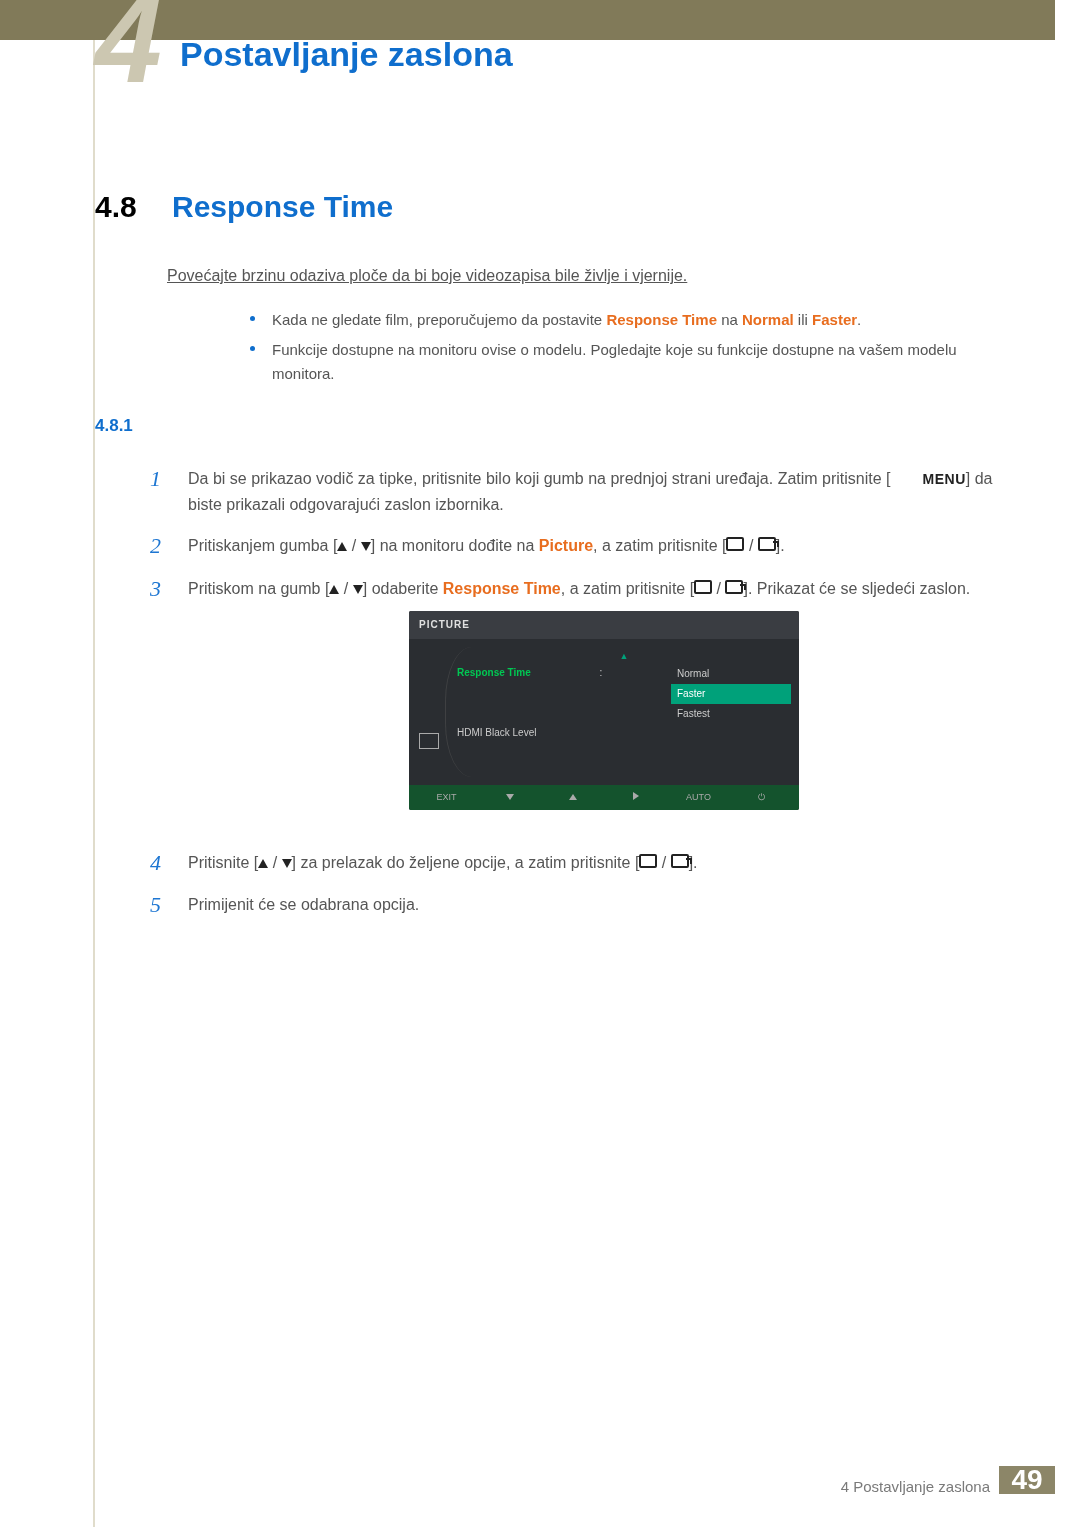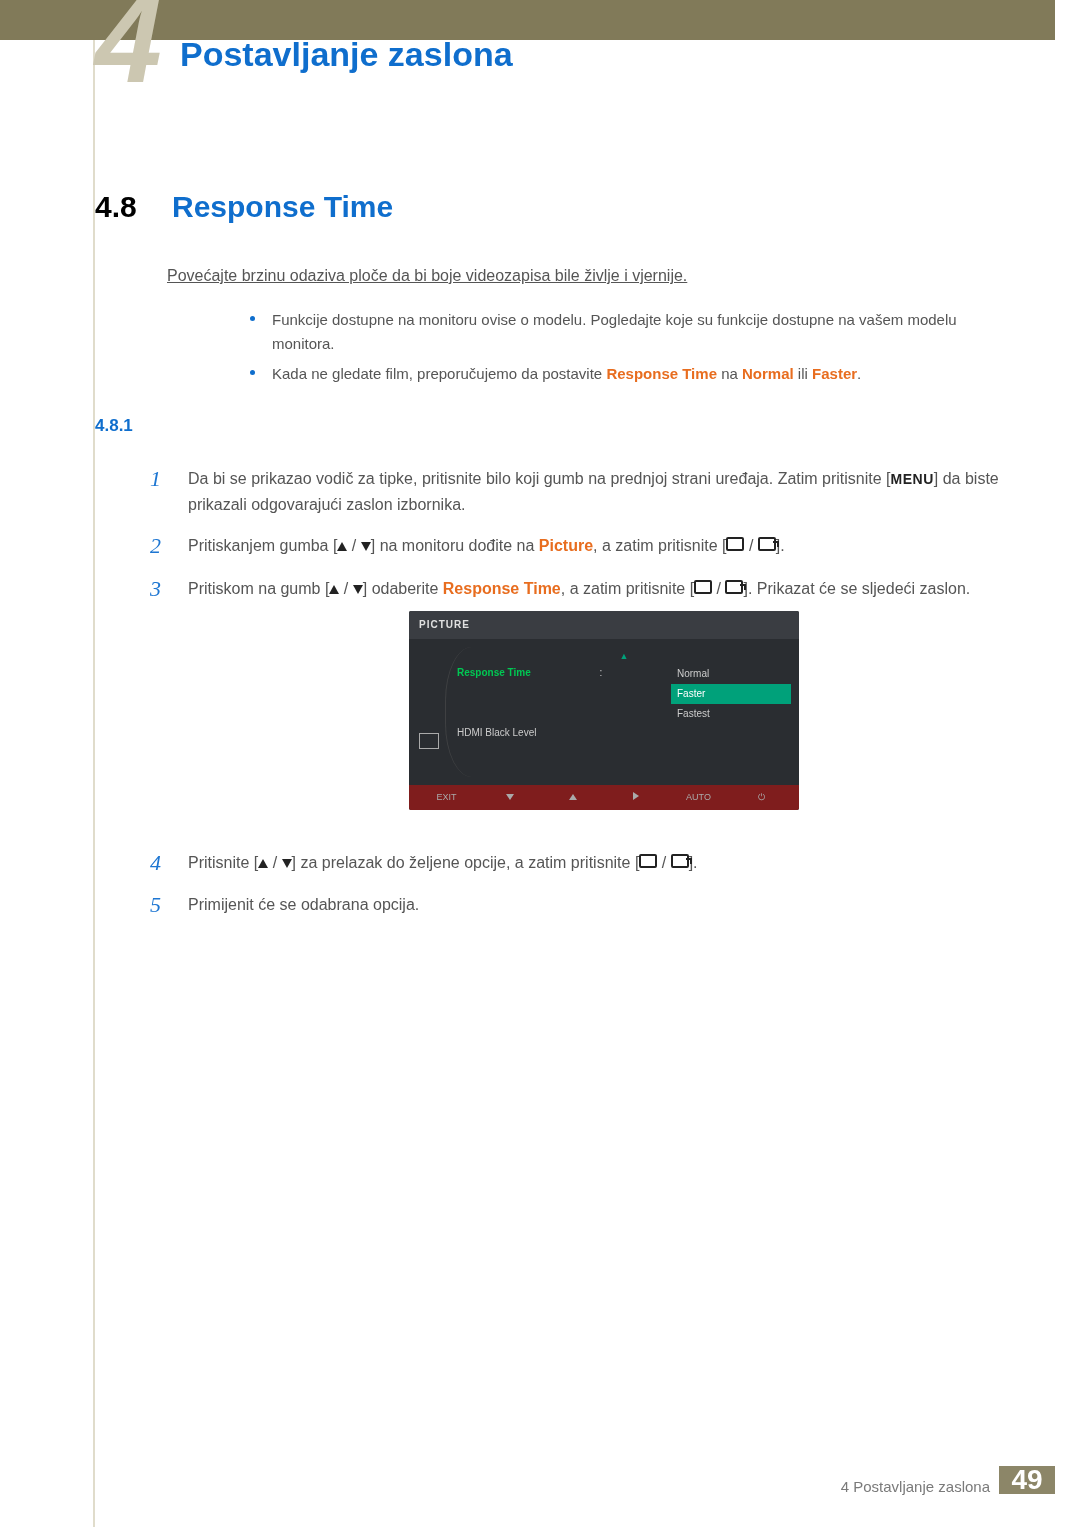--- a/index.html
+++ b/index.html
@@ -17,21 +17,21 @@
   .notes li{font-size:15px;color:#555;line-height:1.6;margin-bottom:6px;list-style:none;position:relative;padding-left:22px;}
   .notes li::before{content:"";position:absolute;left:0;top:8px;width:5px;height:5px;background:#0f6ecd;border-radius:50%;}
   .h3row{display:flex;gap:18px;margin:4px 0 30px 0;}
   .h3num{font-size:17px;font-weight:bold;color:#0f6ecd;min-width:55px;}
   .h3title{font-size:17px;font-weight:bold;color:#0f6ecd;letter-spacing:0.2px;}
   .steps{margin-left:55px;}
   .step{display:flex;gap:20px;margin-bottom:16px;}
   .stepnum{font-size:22px;font-style:italic;color:#1d76d2;min-width:18px;line-height:1.2;font-family:Georgia,serif;}
   .steptext{font-size:16px;color:#555;line-height:1.6;flex:1;}
   .orange{color:#e86d1f;font-weight:bold;}
-  .menu-tag{font-weight:bold;color:#222;letter-spacing:0.5px;font-size:14px;}
+  .menu-tag{font-weight:bold;color:#222;letter-spacing:0.5px;font-size:14px;margin-left:32px;}
   .tri-up{width:0;height:0;border-left:5px solid transparent;border-right:5px solid transparent;border-bottom:9px solid #222;display:inline-block;}
   .tri-down{width:0;height:0;border-left:5px solid transparent;border-right:5px solid transparent;border-top:9px solid #222;display:inline-block;}
   .updn{white-space:nowrap;}
   .sq{display:inline-block;width:14px;height:10px;border:2px solid #222;border-radius:2px;}
   .sq2{display:inline-block;width:14px;height:10px;border:2px solid #222;border-radius:2px;position:relative;}
   .sq2::after{content:"";position:absolute;right:-5px;top:2px;width:4px;height:4px;border:2px solid #222;border-left:none;border-bottom:none;}
   .footer{position:absolute;left:0;right:0;bottom:17px;height:44px;}
   .foot-text{position:absolute;right:90px;top:12px;font-size:15px;color:#7a7a7a;}
   .pagenum-box{position:absolute;right:25px;top:0;width:56px;height:28px;background:#8c8668;color:#fff;font-size:28px;font-weight:bold;display:flex;align-items:center;justify-content:center;}
   .osd{width:390px;background:#2a2d31;margin:10px auto 24px auto;font-size:10px;color:#ccc;border-radius:2px;overflow:hidden;}
@@ -39,21 +39,21 @@
   .osd-body{display:flex;padding:6px 0 30px 0;position:relative;min-height:110px;}
   .osd-left{width:40px;display:flex;align-items:flex-end;justify-content:center;padding-bottom:6px;}
   .osd-cube{width:18px;height:14px;border:1.5px solid #aaa;position:relative;}
   .osd-menu{flex:1;padding:4px 8px;}
   .osd-row{display:flex;justify-content:space-between;line-height:1.8;}
   .osd-sel{color:#00c853;font-weight:bold;}
   .osd-opts{width:120px;text-align:left;}
   .osd-opt{padding:1px 6px;}
   .osd-opt.active{background:#00a17a;color:#fff;}
   .osd-arrow-up{text-align:center;color:#00a17a;font-size:9px;}
-  .osd-bar{background:#7f1d1d;display:flex;justify-content:space-around;padding:5px 6px;font-size:9px;color:#aaa;}
+  .osd-bar{background:#14532d;display:flex;justify-content:space-around;padding:5px 6px;font-size:9px;color:#aaa;}
   .osd-bar span{flex:1;text-align:center;}
   .osd-bar .tri-sm-up{width:0;height:0;border-left:4px solid transparent;border-right:4px solid transparent;border-bottom:6px solid #aaa;display:inline-block;}
   .osd-bar .tri-sm-down{width:0;height:0;border-left:4px solid transparent;border-right:4px solid transparent;border-top:6px solid #aaa;display:inline-block;}
   .osd-bar .tri-sm-right{width:0;height:0;border-top:4px solid transparent;border-bottom:4px solid transparent;border-left:6px solid #aaa;display:inline-block;}
   .osd-curve{position:absolute;left:36px;top:8px;bottom:8px;width:26px;border-left:1px solid #555;border-radius:40px 0 0 40px/80px 0 0 80px;opacity:0.5;}
 </style>
 </head>
 <body>
 
 <div class="page">
@@ -64,24 +64,24 @@
 
   <div class="content">
     <div class="h2row">
       <div class="h2num">4.8</div>
       <div class="h2title">Response Time</div>
     </div>
 
     <p class="intro">Povećajte brzinu odaziva ploče da bi boje videozapisa bile življe i vjernije.</p>
 
     <ul class="notes">
-      <li>Funkcije dostupne na monitoru ovise o modelu. Pogledajte koje su funkcije dostupne na vašem modelu monitora.</li>
       <li>
         <span>Kada ne gledate film, preporučujemo da postavite </span><span class="orange">Response Time</span><span> na </span><span class="orange">Normal</span><span> ili </span><span class="orange">Faster</span><span>.</span>
       </li>
+      <li>Funkcije dostupne na monitoru ovise o modelu. Pogledajte koje su funkcije dostupne na vašem modelu monitora.</li>
     </ul>
 
     <div class="h3row">
       <div class="h3num">4.8.1</div>
     </div>
 
     <div class="steps">
       <div class="step">
         <div class="stepnum">1</div>
         <div class="steptext">

